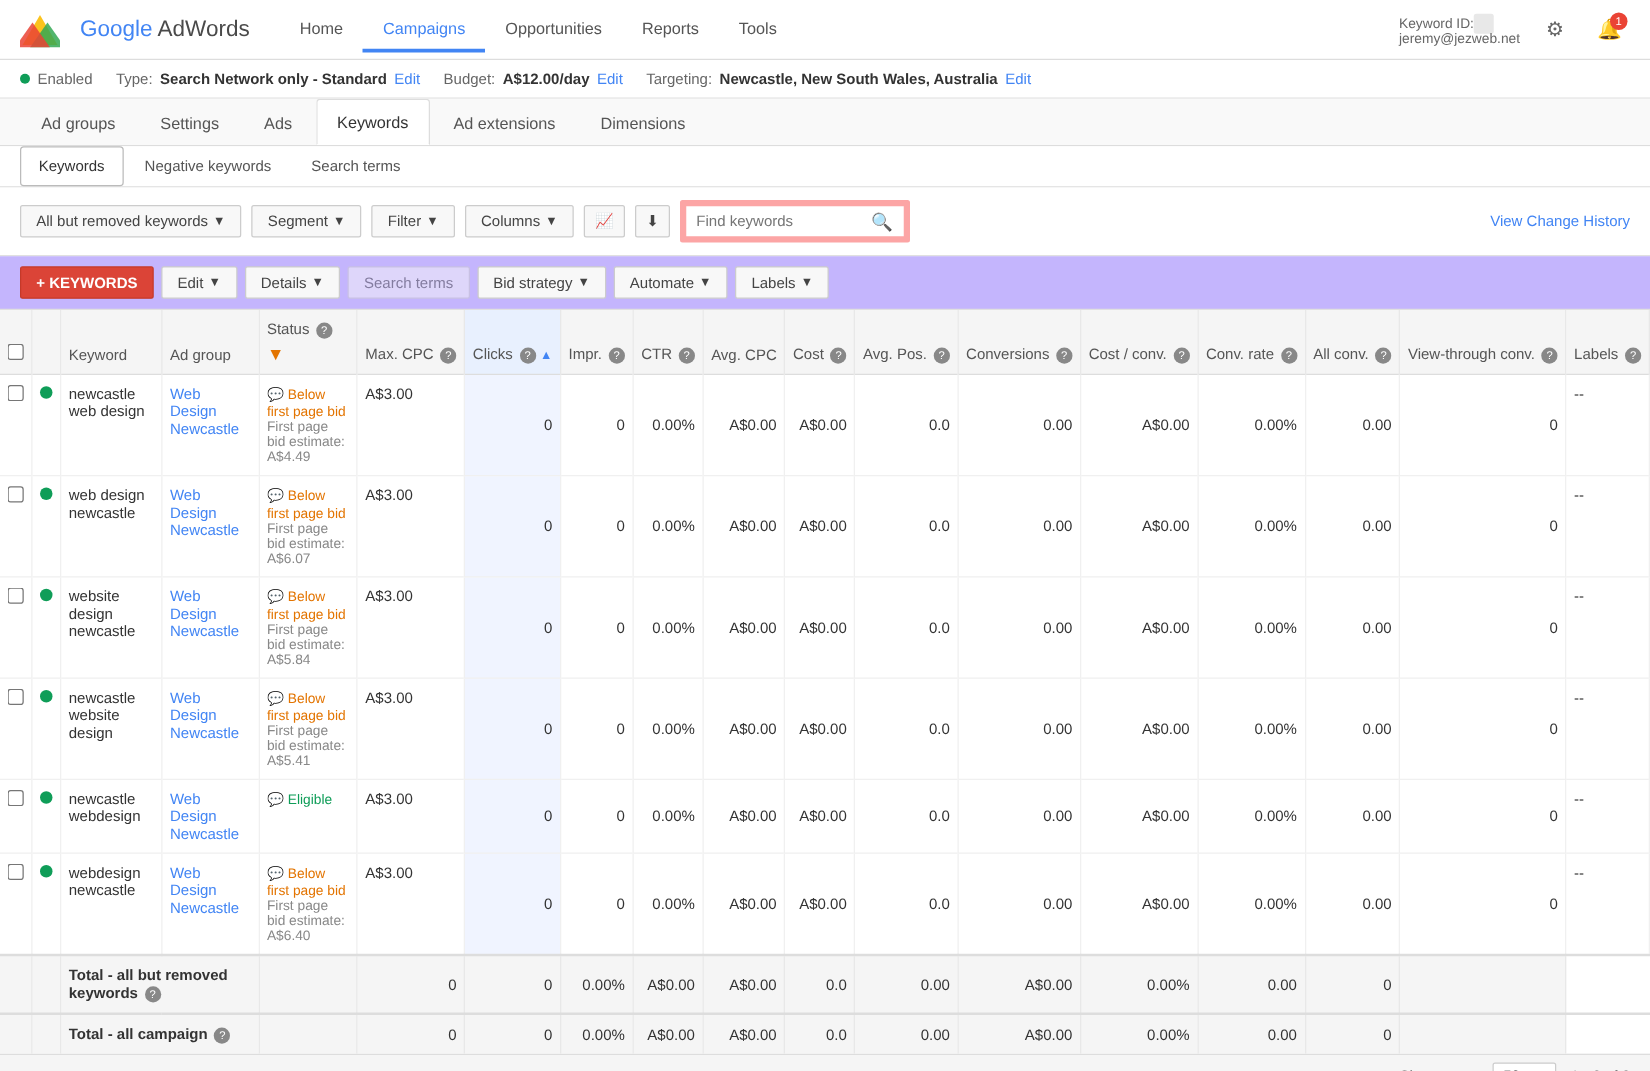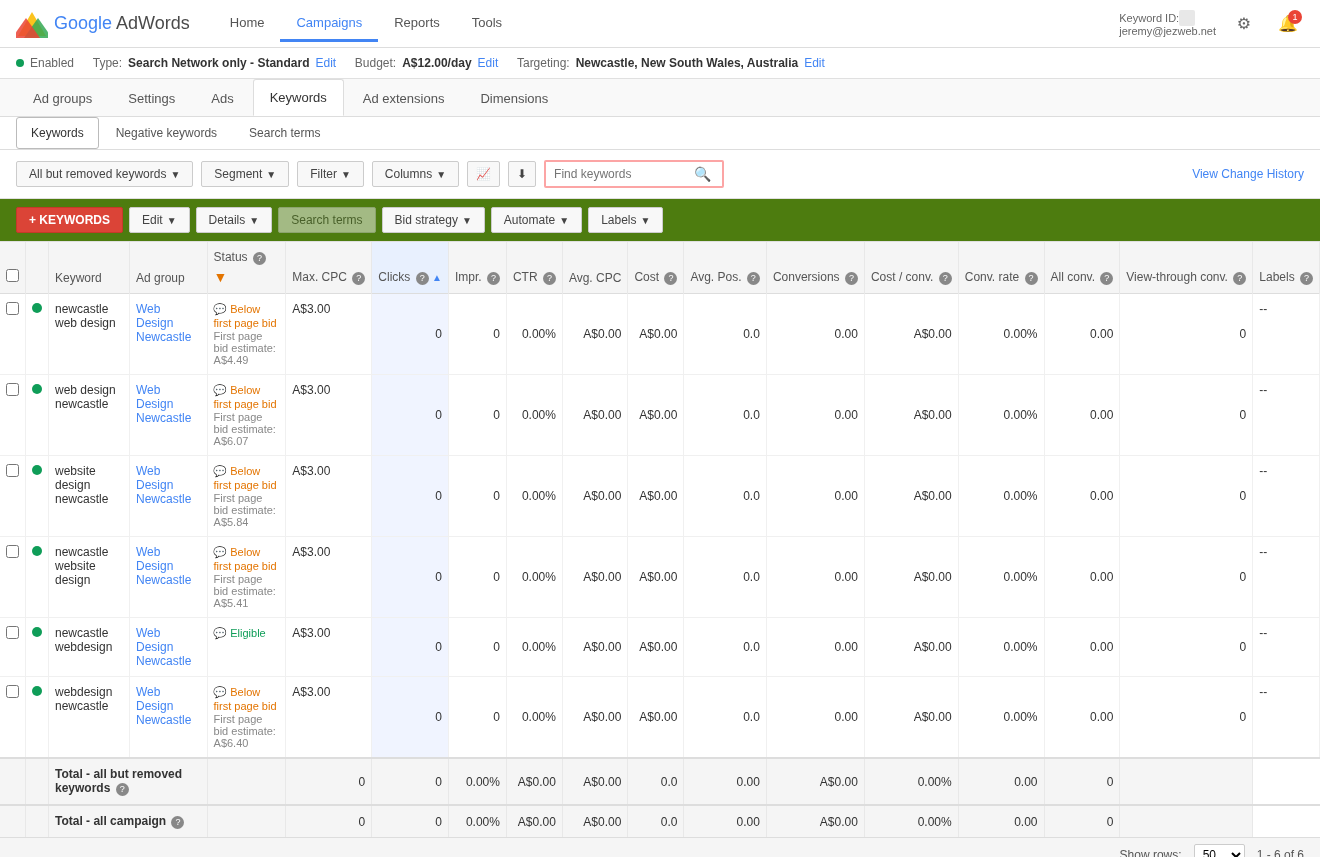--- a/index.html
+++ b/index.html
@@ -10,21 +10,21 @@
       background: #fff;
       border-bottom: 1px solid #ddd;
       display: flex;
       align-items: center;
       padding: 0 16px;
       height: 48px;
     }
     .logo-area {
       display: flex;
       align-items: center;
-      gap: 6px;
+      gap: 16px;
       margin-right: 24px;
     }
     .logo-text {
       font-size: 18px;
       font-weight: normal;
       color: #4a4a4a;
     }
     .logo-text span { color: #4285f4; }
     .nav-links {
       display: flex;
@@ -190,21 +190,21 @@
       background: #db4437;
       color: #fff;
       border-color: #c53929;
       font-weight: bold;
       font-size: 12px;
     }
     .btn .arrow { font-size: 10px; }
     .search-box {
       display: flex;
       align-items: center;
-      border: 2px solid #fca5a5;
+      border: 5px solid #fca5a5;
       border-radius: 2px;
       background: #fff;
       padding: 4px 8px;
       flex: 0 0 180px;
     }
     .search-box input {
       border: none;
       outline: none;
       font-size: 12px;
       width: 140px;
@@ -221,21 +221,21 @@
       color: #4285f4;
       cursor: pointer;
       font-size: 12px;
       text-decoration: none;
       margin-left: 8px;
     }
     .spacer { flex: 1; }
 
     
     .action-toolbar {
-      background: #4d7c0f;
+      background: #c4b5fd;
       padding: 8px 16px;
       border-bottom: 1px solid #e0e0e0;
       display: flex;
       align-items: center;
       gap: 6px;
     }
     .btn-disabled {
       opacity: 0.5;
       cursor: default;
     }
@@ -342,20 +342,21 @@
     <svg width="32" height="28" viewBox="0 0 32 28">
       <polygon points="16,2 30,26 2,26" fill="#fbbc04" opacity="0.9"></polygon>
       <polygon points="22,8 36,28 8,28" fill="#34a853" opacity="0.85"></polygon>
       <polygon points="10,8 24,28 -4,28" fill="#ea4335" opacity="0.85"></polygon>
     </svg>
     <span class="logo-text"><span>Google</span> AdWords</span>
   </div>
   <nav class="nav-links">
     <a class="nav-link">Home</a>
     <a class="nav-link active">Campaigns</a>
+    <a class="nav-link">Opportunities</a>
     <a class="nav-link">Reports</a>
     <a class="nav-link">Tools</a>
   </nav>
   <div class="nav-right">
     <div>
       <span class="customer-id">Keyword ID:</span>
       <span class="customer-id-value"></span>
       <div class="customer-id">jeremy@jezweb.net</div>
     </div>
     <button class="nav-icon-btn">⚙</button>

